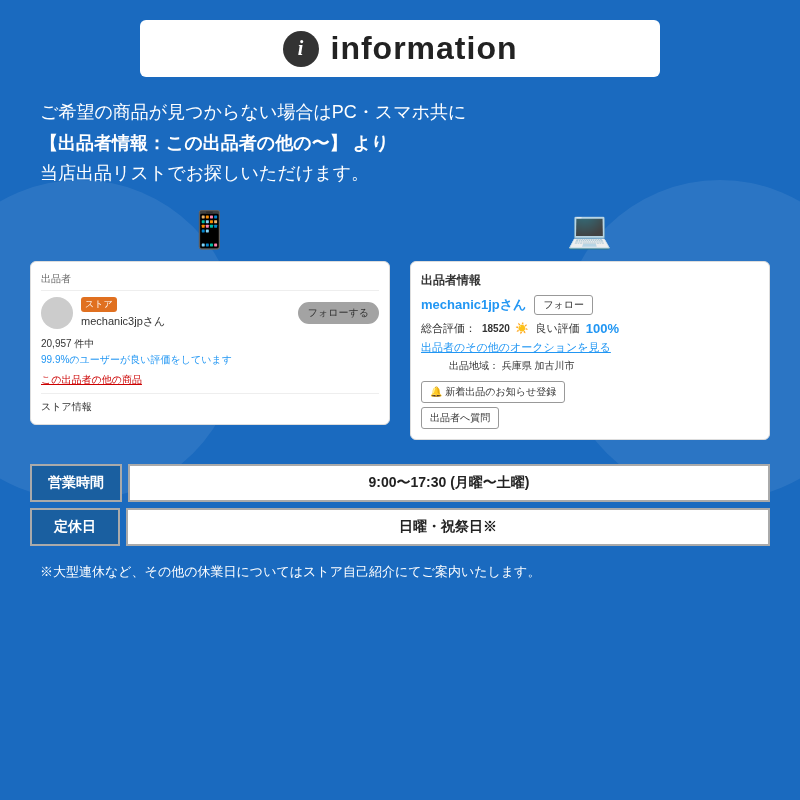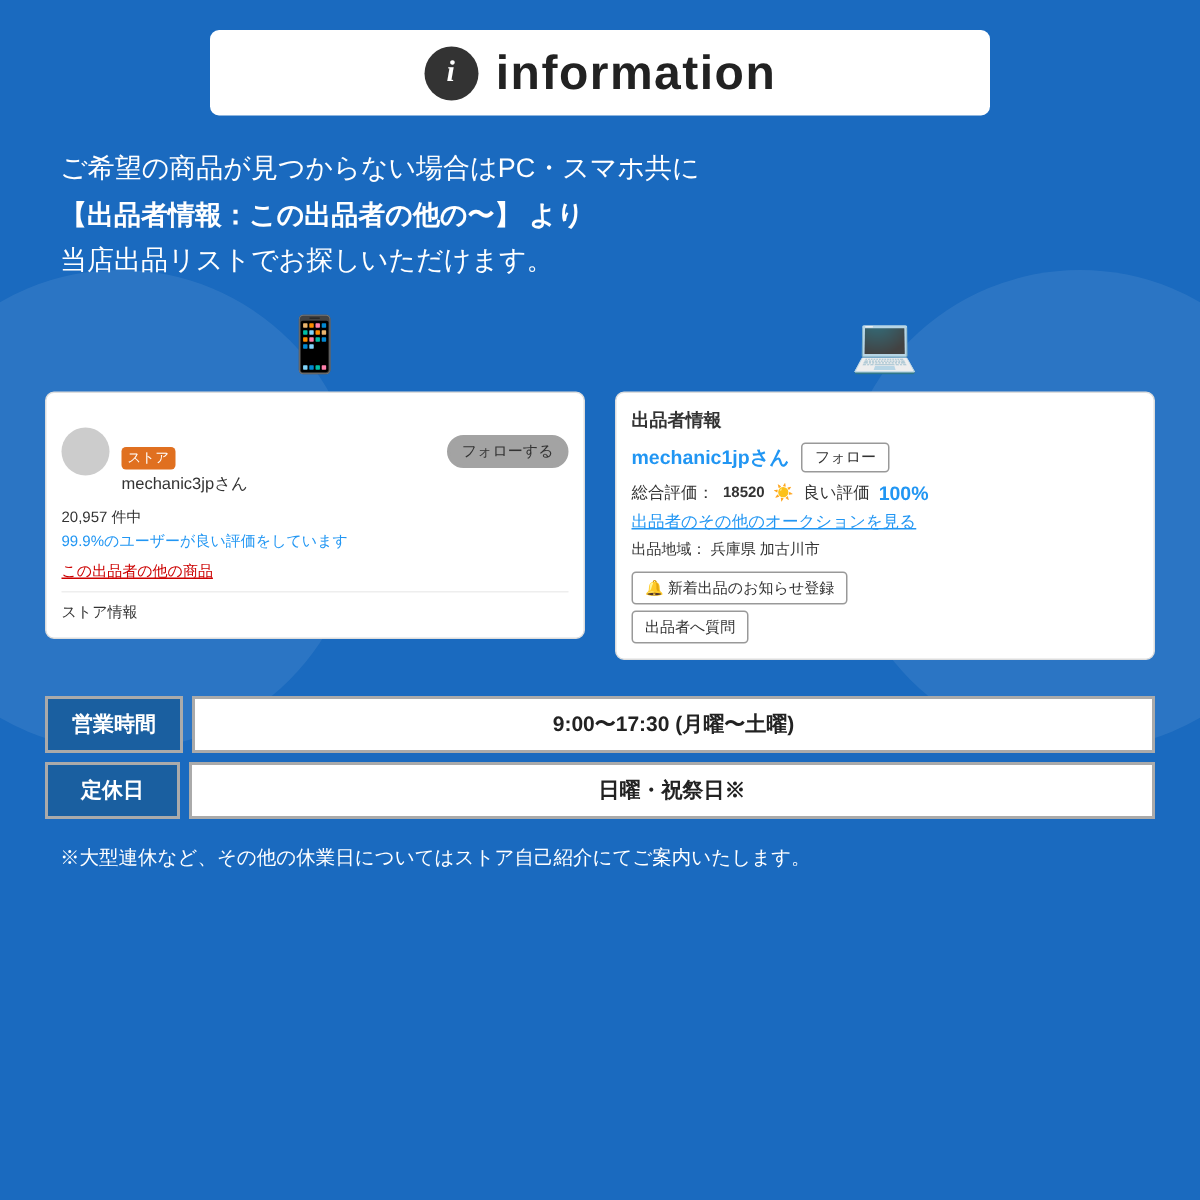--- a/index.html
+++ b/index.html
@@ -136,21 +136,20 @@
     .avatar-circle {
       width: 32px;
       height: 32px;
       background: #ccc;
       border-radius: 50%;
       flex-shrink: 0;
     }
 
     .seller-info {
       flex: 1;
-      margin-top: 26px;
     }
 
     .store-badge {
       display: inline-block;
       background: #e07020;
       color: white;
       font-size: 9px;
       padding: 1px 4px;
       border-radius: 3px;
       margin-bottom: 2px;
@@ -267,20 +266,21 @@
       text-decoration: underline;
       font-size: 11px;
       display: block;
       margin-bottom: 4px;
     }
 
     .location-text {
       font-size: 10px;
       color: #333;
       margin-bottom: 8px;
+      margin-left: 28px;
     }
 
     .notification-btn {
       border: 1px solid #999;
       border-radius: 3px;
       padding: 3px 8px;
       font-size: 10px;
       color: #333;
       background: white;
       display: block;
@@ -371,20 +371,21 @@
       <span class="highlight">【出品者情報：この出品者の他の〜】 より</span>
     </div>
     <div>当店出品リストでお探しいただけます。</div>
   </div>
 
   <div class="screenshots-row">
 
     <div class="screenshot-col">
       <div class="device-icon">📱</div>
       <div class="screenshot-box">
+        <div class="seller-label">出品者</div>
         <div class="seller-row">
           <div class="avatar-circle"></div>
           <div class="seller-info">
             <div class="store-badge">ストア</div>
             <div class="seller-name">mechanic3jpさん</div>
           </div>
           <div class="follow-btn">フォローする</div>
         </div>
         <div class="stats-text">20,957 件中</div>
         <div class="good-rating">99.9%のユーザーが良い評価をしています</div>

